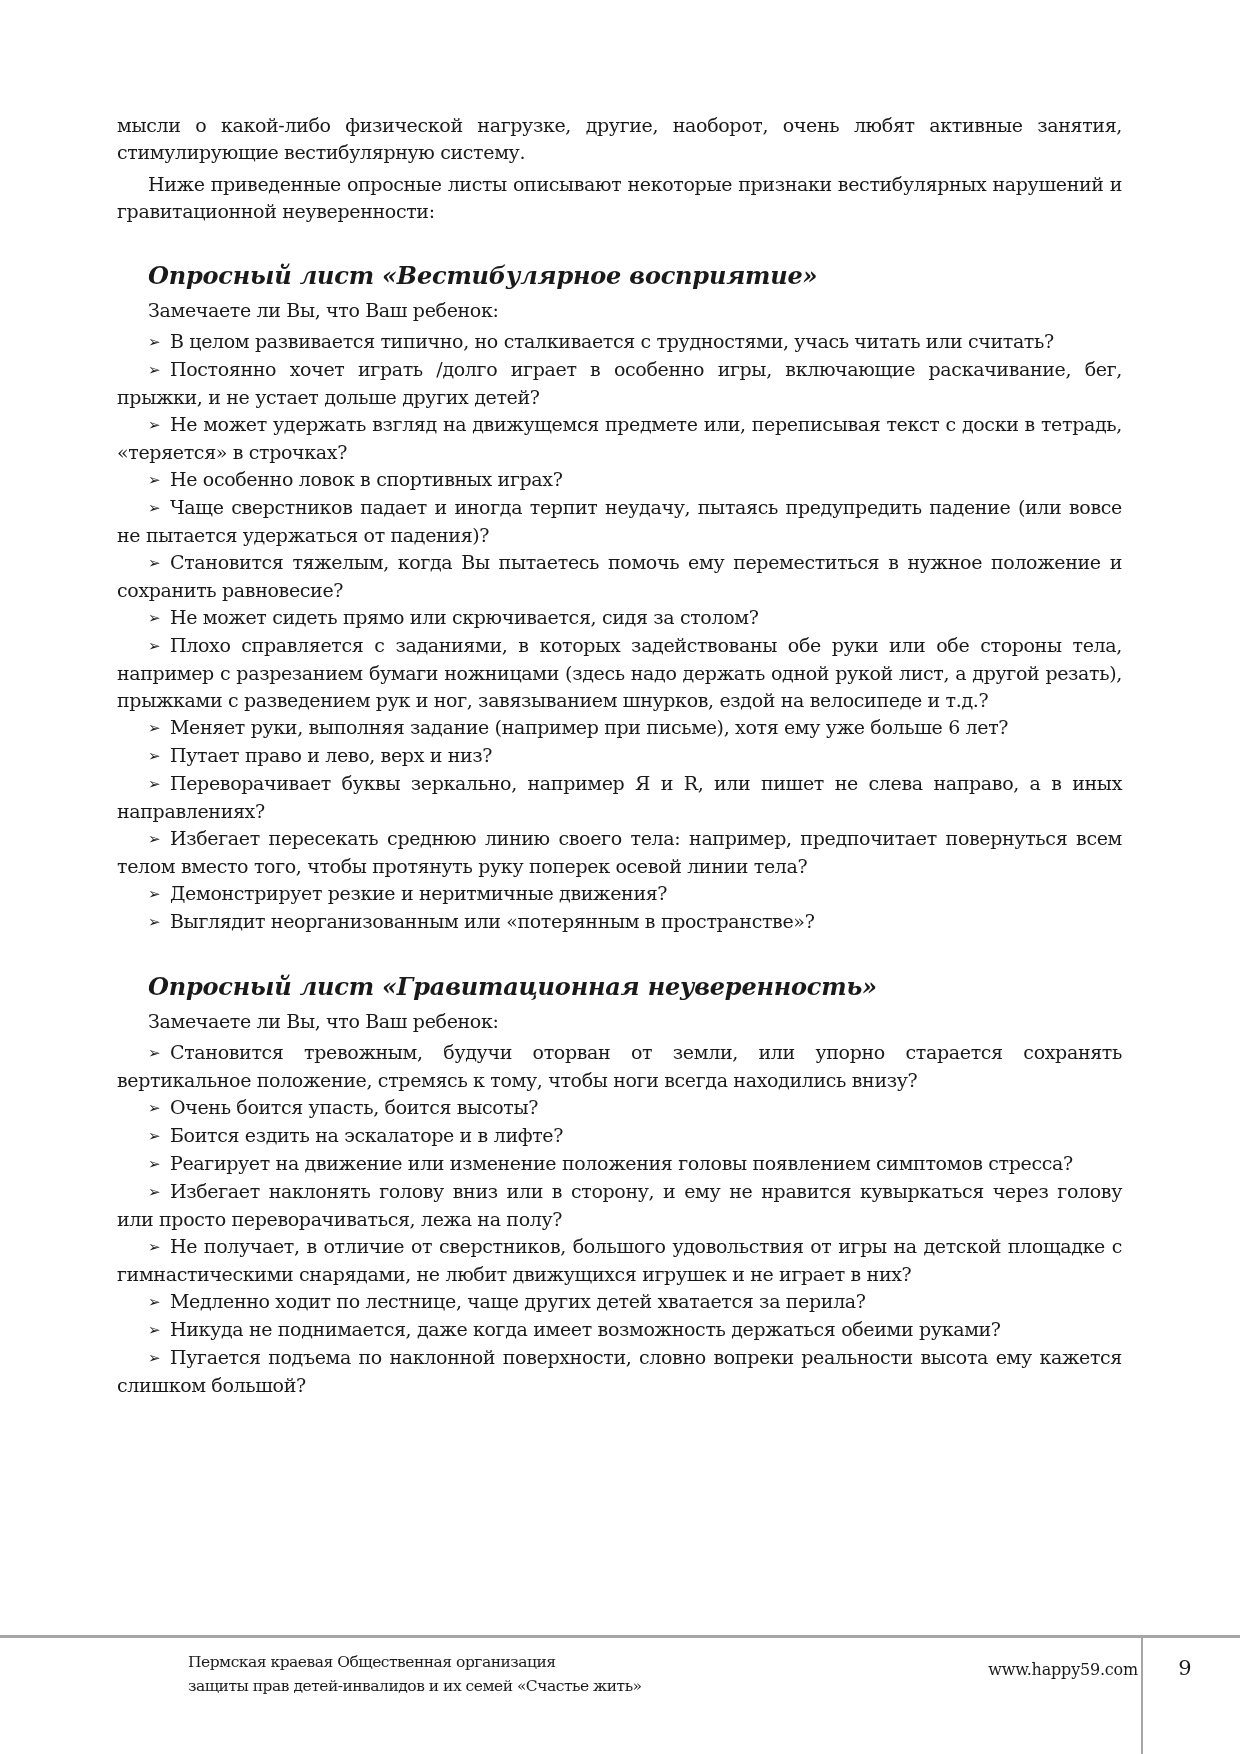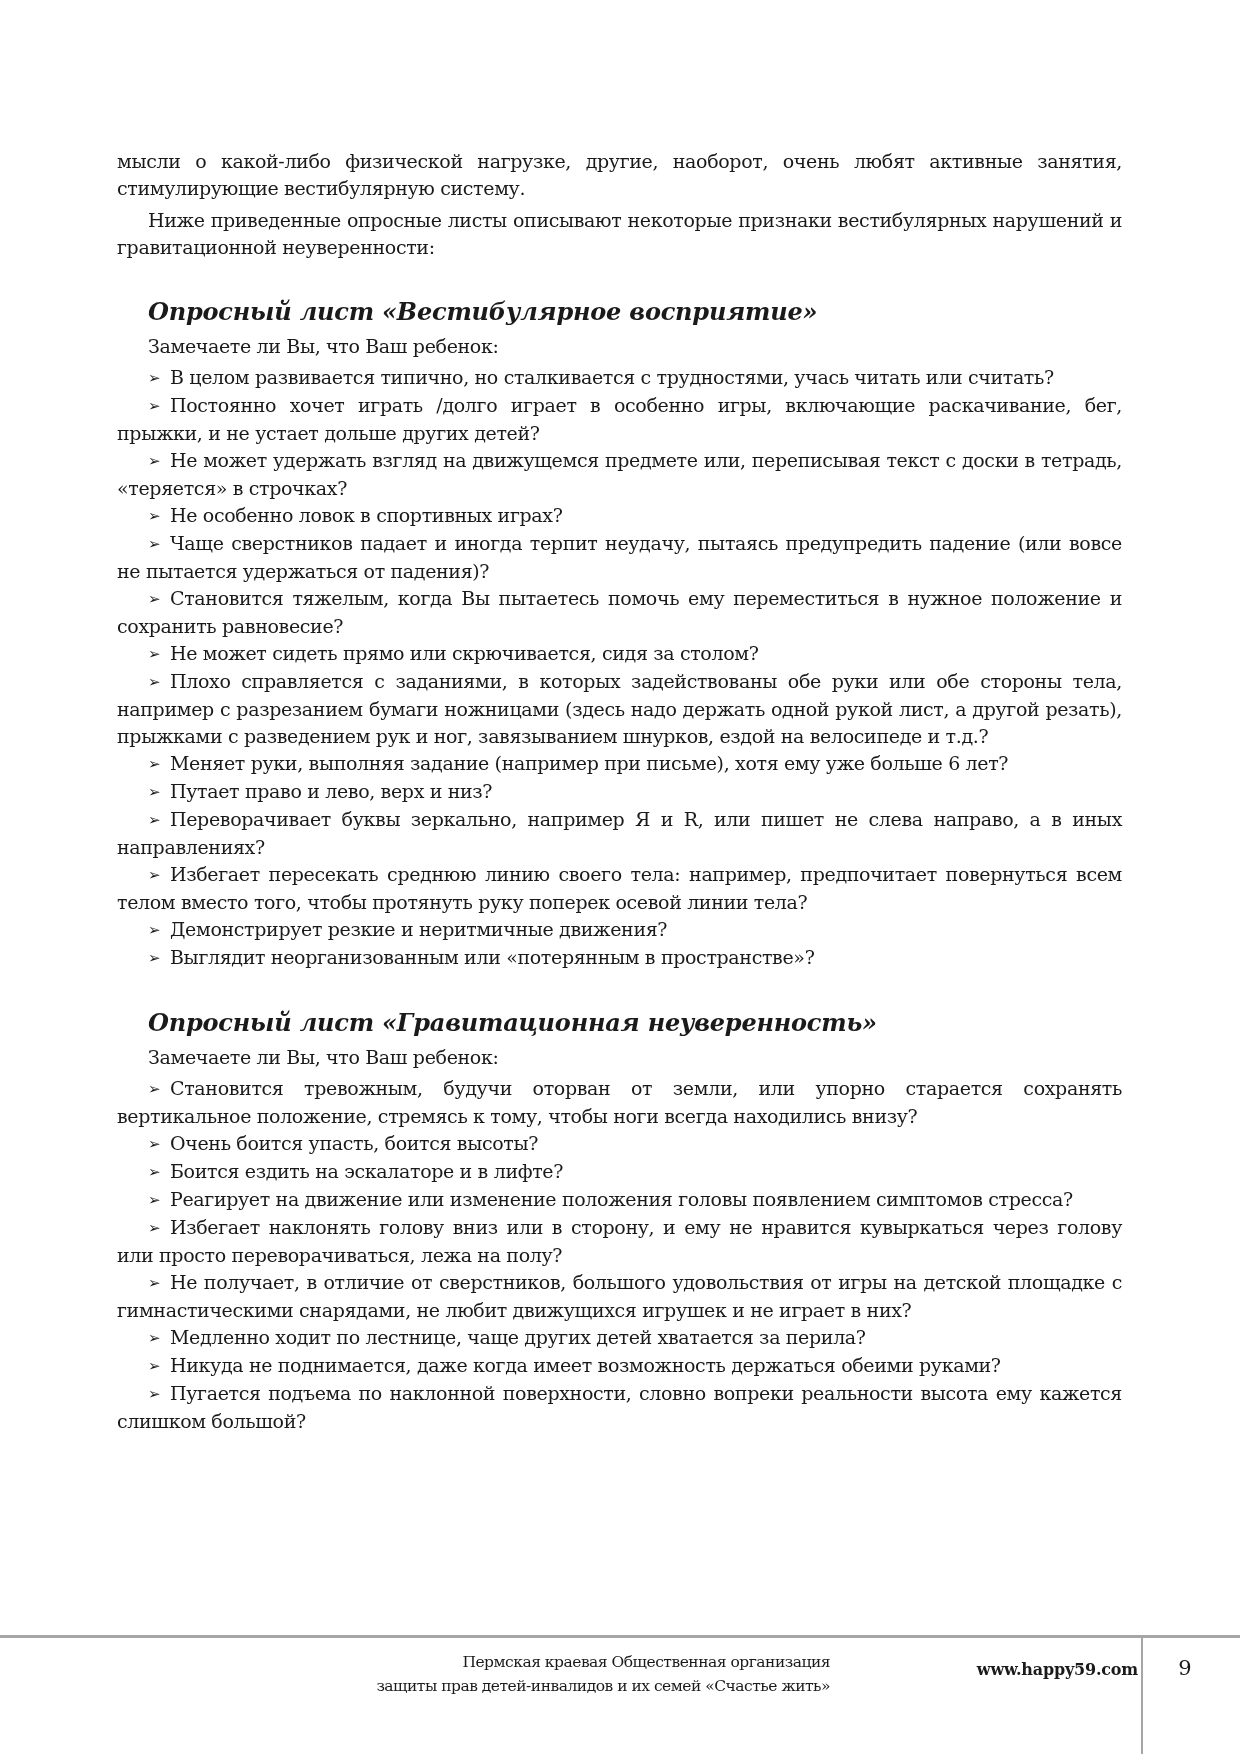--- a/index.html
+++ b/index.html
@@ -17,21 +17,20 @@
     }
     .page-body {
       position: absolute;
       left: 117px;
       top: 112px;
       width: 1005px;
       font-size: 19px;
       line-height: 27px;
       letter-spacing: -0.35px;
       text-align: justify;
-      margin-top: 36px;
     }
     .para {
       margin: 0;
       text-indent: 31px;
     }
     .para.first {
       text-indent: 0;
     }
     .para.gap-top {
       margin-top: 5px;
@@ -74,36 +73,36 @@
     .footer-divider {
       position: absolute;
       left: 1141px;
       top: 1636px;
       width: 2px;
       height: 118px;
       background: #a6a6a6;
     }
     .footer-org {
       position: absolute;
-      left: 200px;
+      left: 188px;
       top: 1650px;
       width: 630px;
-      text-align: right;
+      text-align: left;
       font-size: 15.5px;
       line-height: 24px;
       letter-spacing: -0.5px;
     }
     .footer-url {
       position: absolute;
       left: 900px;
       top: 1660px;
       width: 238px;
       text-align: right;
       font-size: 16px;
-      font-weight: bold;
+      font-weight: normal;
       letter-spacing: -0.2px;
     }
     .page-number {
       position: absolute;
       left: 1160px;
       top: 1656px;
       width: 50px;
       text-align: center;
       font-size: 21px;
     }

